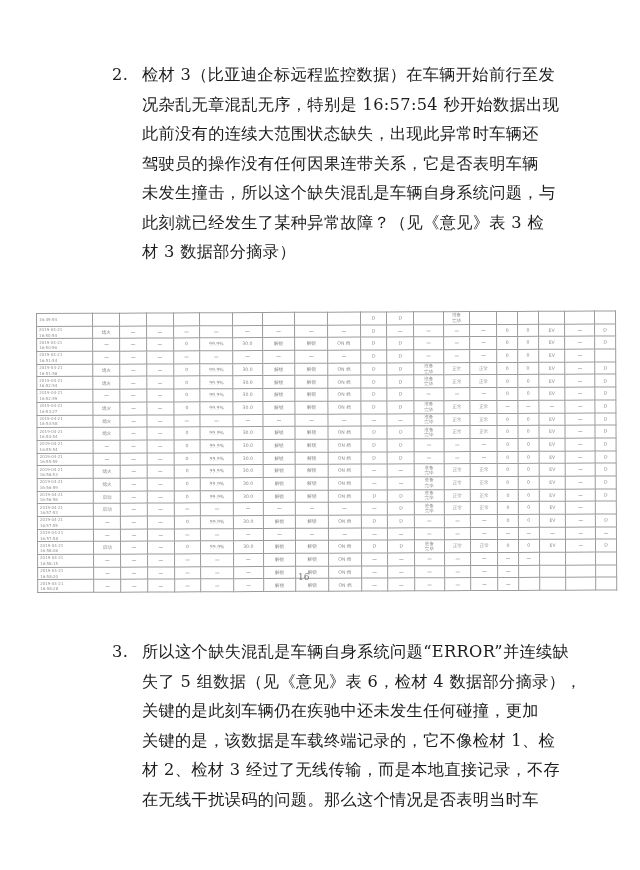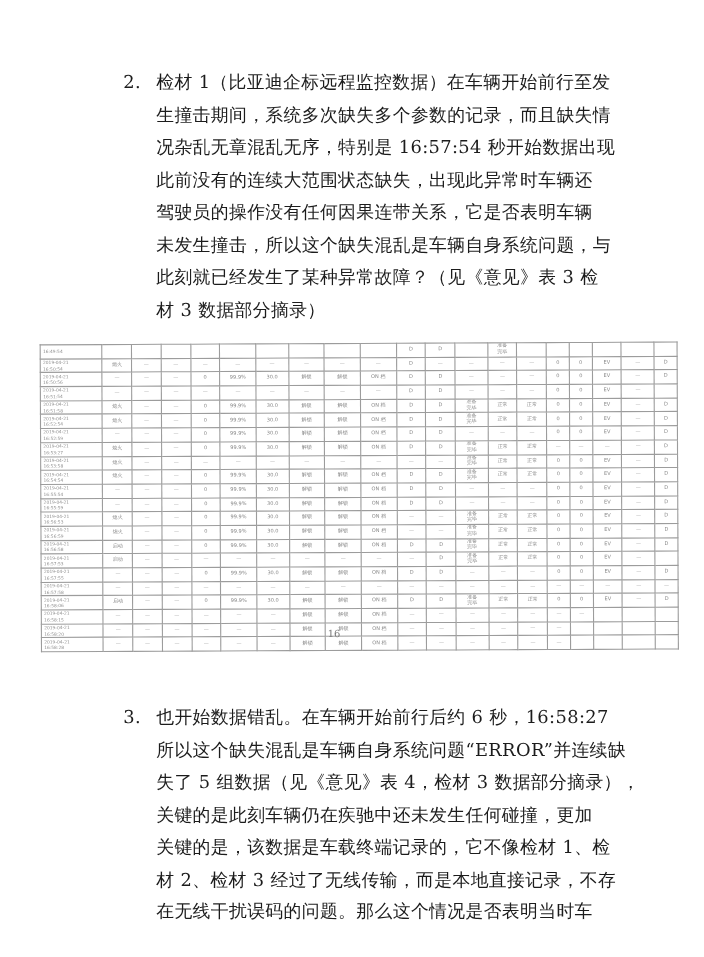--- a/index.html
+++ b/index.html
@@ -62,22 +62,21 @@
       font-size:9px;
       color:#777;
       font-family:"DejaVu Serif", serif;
     }
   </style>
 </head>
 <body>
 
 <div class="para" id="para2">
   <span class="num">2.</span>
-  <span class="line">检材 1（比亚迪企标远程监控数据）在车辆开始前行至发</span>
-  <span class="line">生撞击期间，系统多次缺失多个参数的记录，而且缺失情</span>
+  <span class="line">检材 3（比亚迪企标远程监控数据）在车辆开始前行至发</span>
   <span class="line">况杂乱无章混乱无序，特别是 16:57:54 秒开始数据出现</span>
   <span class="line">此前没有的连续大范围状态缺失，出现此异常时车辆还</span>
   <span class="line">驾驶员的操作没有任何因果连带关系，它是否表明车辆</span>
   <span class="line">未发生撞击，所以这个缺失混乱是车辆自身系统问题，与</span>
   <span class="line">此刻就已经发生了某种异常故障？（见《意见》表 3 检</span>
   <span class="line">材 3 数据部分摘录）</span>
 </div>
 
 <div class="table-wrap">
   <table class="scan" id="scan-table">
@@ -589,20 +588,19 @@
           <td></td>
         </tr>
       </tbody>
   </table>
 </div>
 
 <div class="page-num">16</div>
 
 <div class="para" id="para3">
   <span class="num">3.</span>
-  <span class="line">也开始数据错乱。在车辆开始前行后约 6 秒，16:58:27</span>
   <span class="line">所以这个缺失混乱是车辆自身系统问题“ERROR”并连续缺</span>
-  <span class="line">失了 5 组数据（见《意见》表 4，检材 3 数据部分摘录），</span>
+  <span class="line">失了 5 组数据（见《意见》表 6，检材 4 数据部分摘录），</span>
   <span class="line">关键的是此刻车辆仍在疾驰中还未发生任何碰撞，更加</span>
   <span class="line">关键的是，该数据是车载终端记录的，它不像检材 1、检</span>
   <span class="line">材 2、检材 3 经过了无线传输，而是本地直接记录，不存</span>
   <span class="line">在无线干扰误码的问题。那么这个情况是否表明当时车</span>
 </div>
 
 </body></html>

